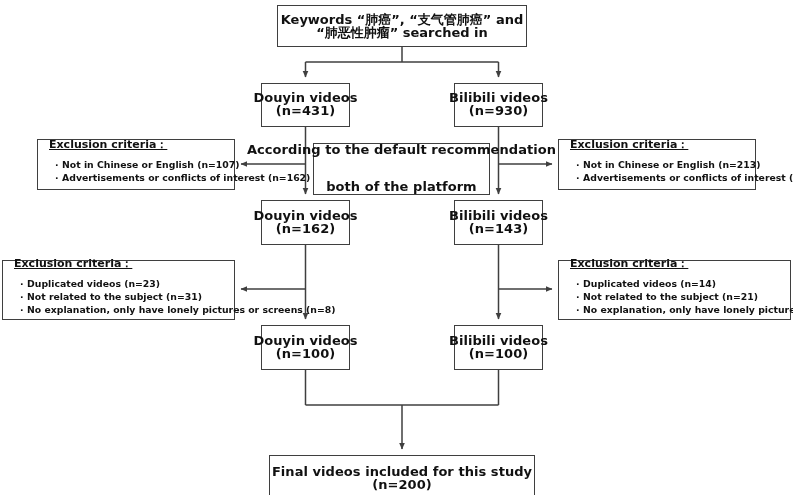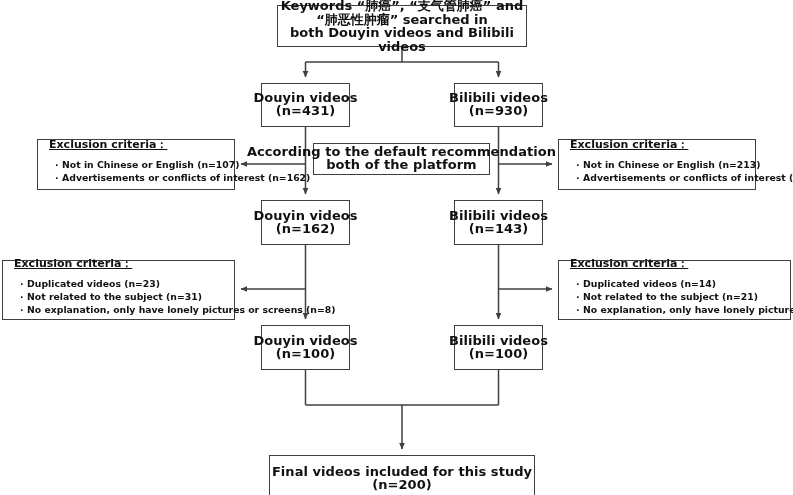--- a/index.html
+++ b/index.html
@@ -84,21 +84,20 @@
 
       <path d="M305.5,370 L305.5,405"></path>
       <path d="M498.5,370 L498.5,405"></path>
       <path d="M305.5,405 L498.5,405"></path>
       <path d="M402,405 L402,449" marker-end="url(#ar)"></path>
     </g>
   </svg>
 
   <div class="node center" style="left:277px;top:5px;width:250px;height:42px;">
     <div class="kw">Keywords “肺癌”, “支气管肺癌” and “肺恶性肿瘤” searched in</div>
-    <div class="kw">both Douyin videos and Bilibili videos</div>
   </div>
 
   <div class="node center" style="left:261px;top:83px;width:89px;height:44px;">
     <div class="line1">Douyin videos</div>
     <div class="line2">(n=431)</div>
   </div>
 
   <div class="node center" style="left:454px;top:83px;width:89px;height:44px;">
     <div class="line1">Bilibili videos</div>
     <div class="line2">(n=930)</div>
@@ -117,21 +116,21 @@
   <div class="node left" style="left:558px;top:139px;width:198px;height:51px;">
     <div class="excl">
       <div class="hdr">Exclusion criteria：</div>
       <ul>
         <li>Not in Chinese or English  (n=213)</li>
         <li>Advertisements or conflicts of interest  (n=334)</li>
       </ul>
     </div>
   </div>
 
-  <div class="node center" style="left:313px;top:143px;width:177px;height:32px;">
+  <div class="node center" style="left:313px;top:143px;width:177px;height:52px;justify-content:space-between;">
     <div class="line1">According to the default recommendation</div>
     <div class="line2">both of the platform</div>
   </div>
 
   <div class="node center" style="left:261px;top:200px;width:89px;height:45px;">
     <div class="line1">Douyin videos</div>
     <div class="line2">(n=162)</div>
   </div>
 
   <div class="node center" style="left:454px;top:200px;width:89px;height:45px;">

